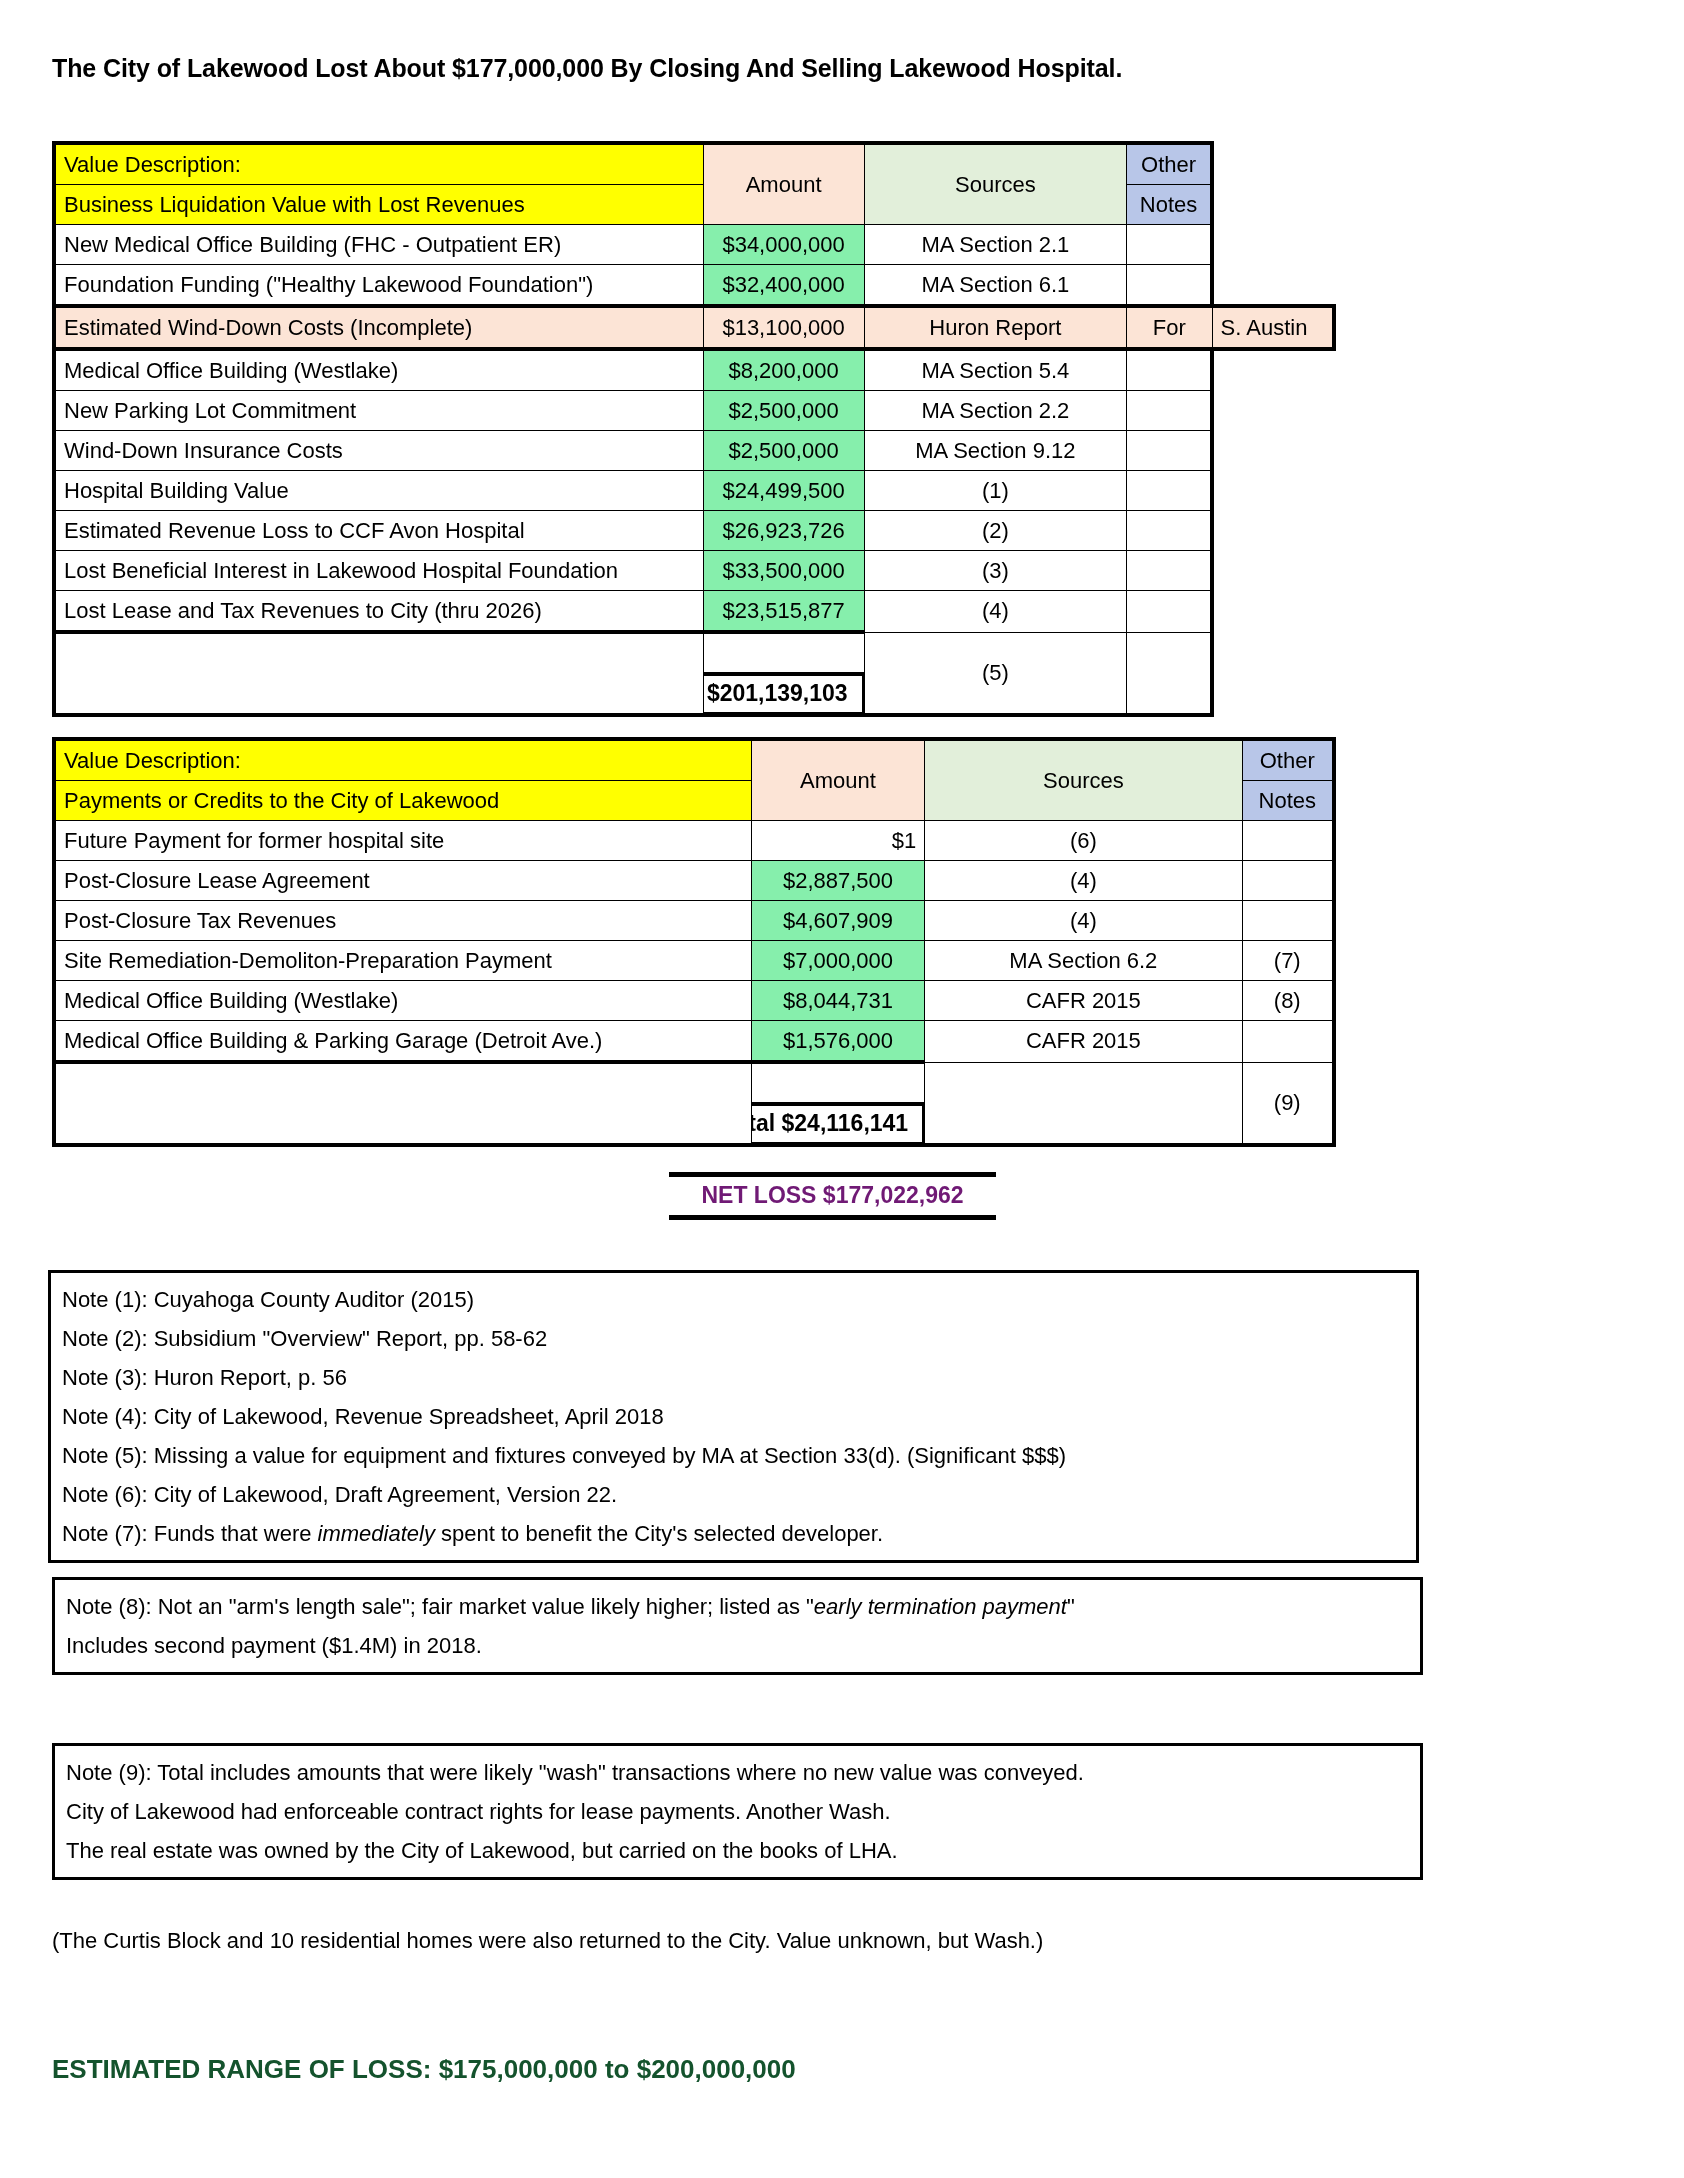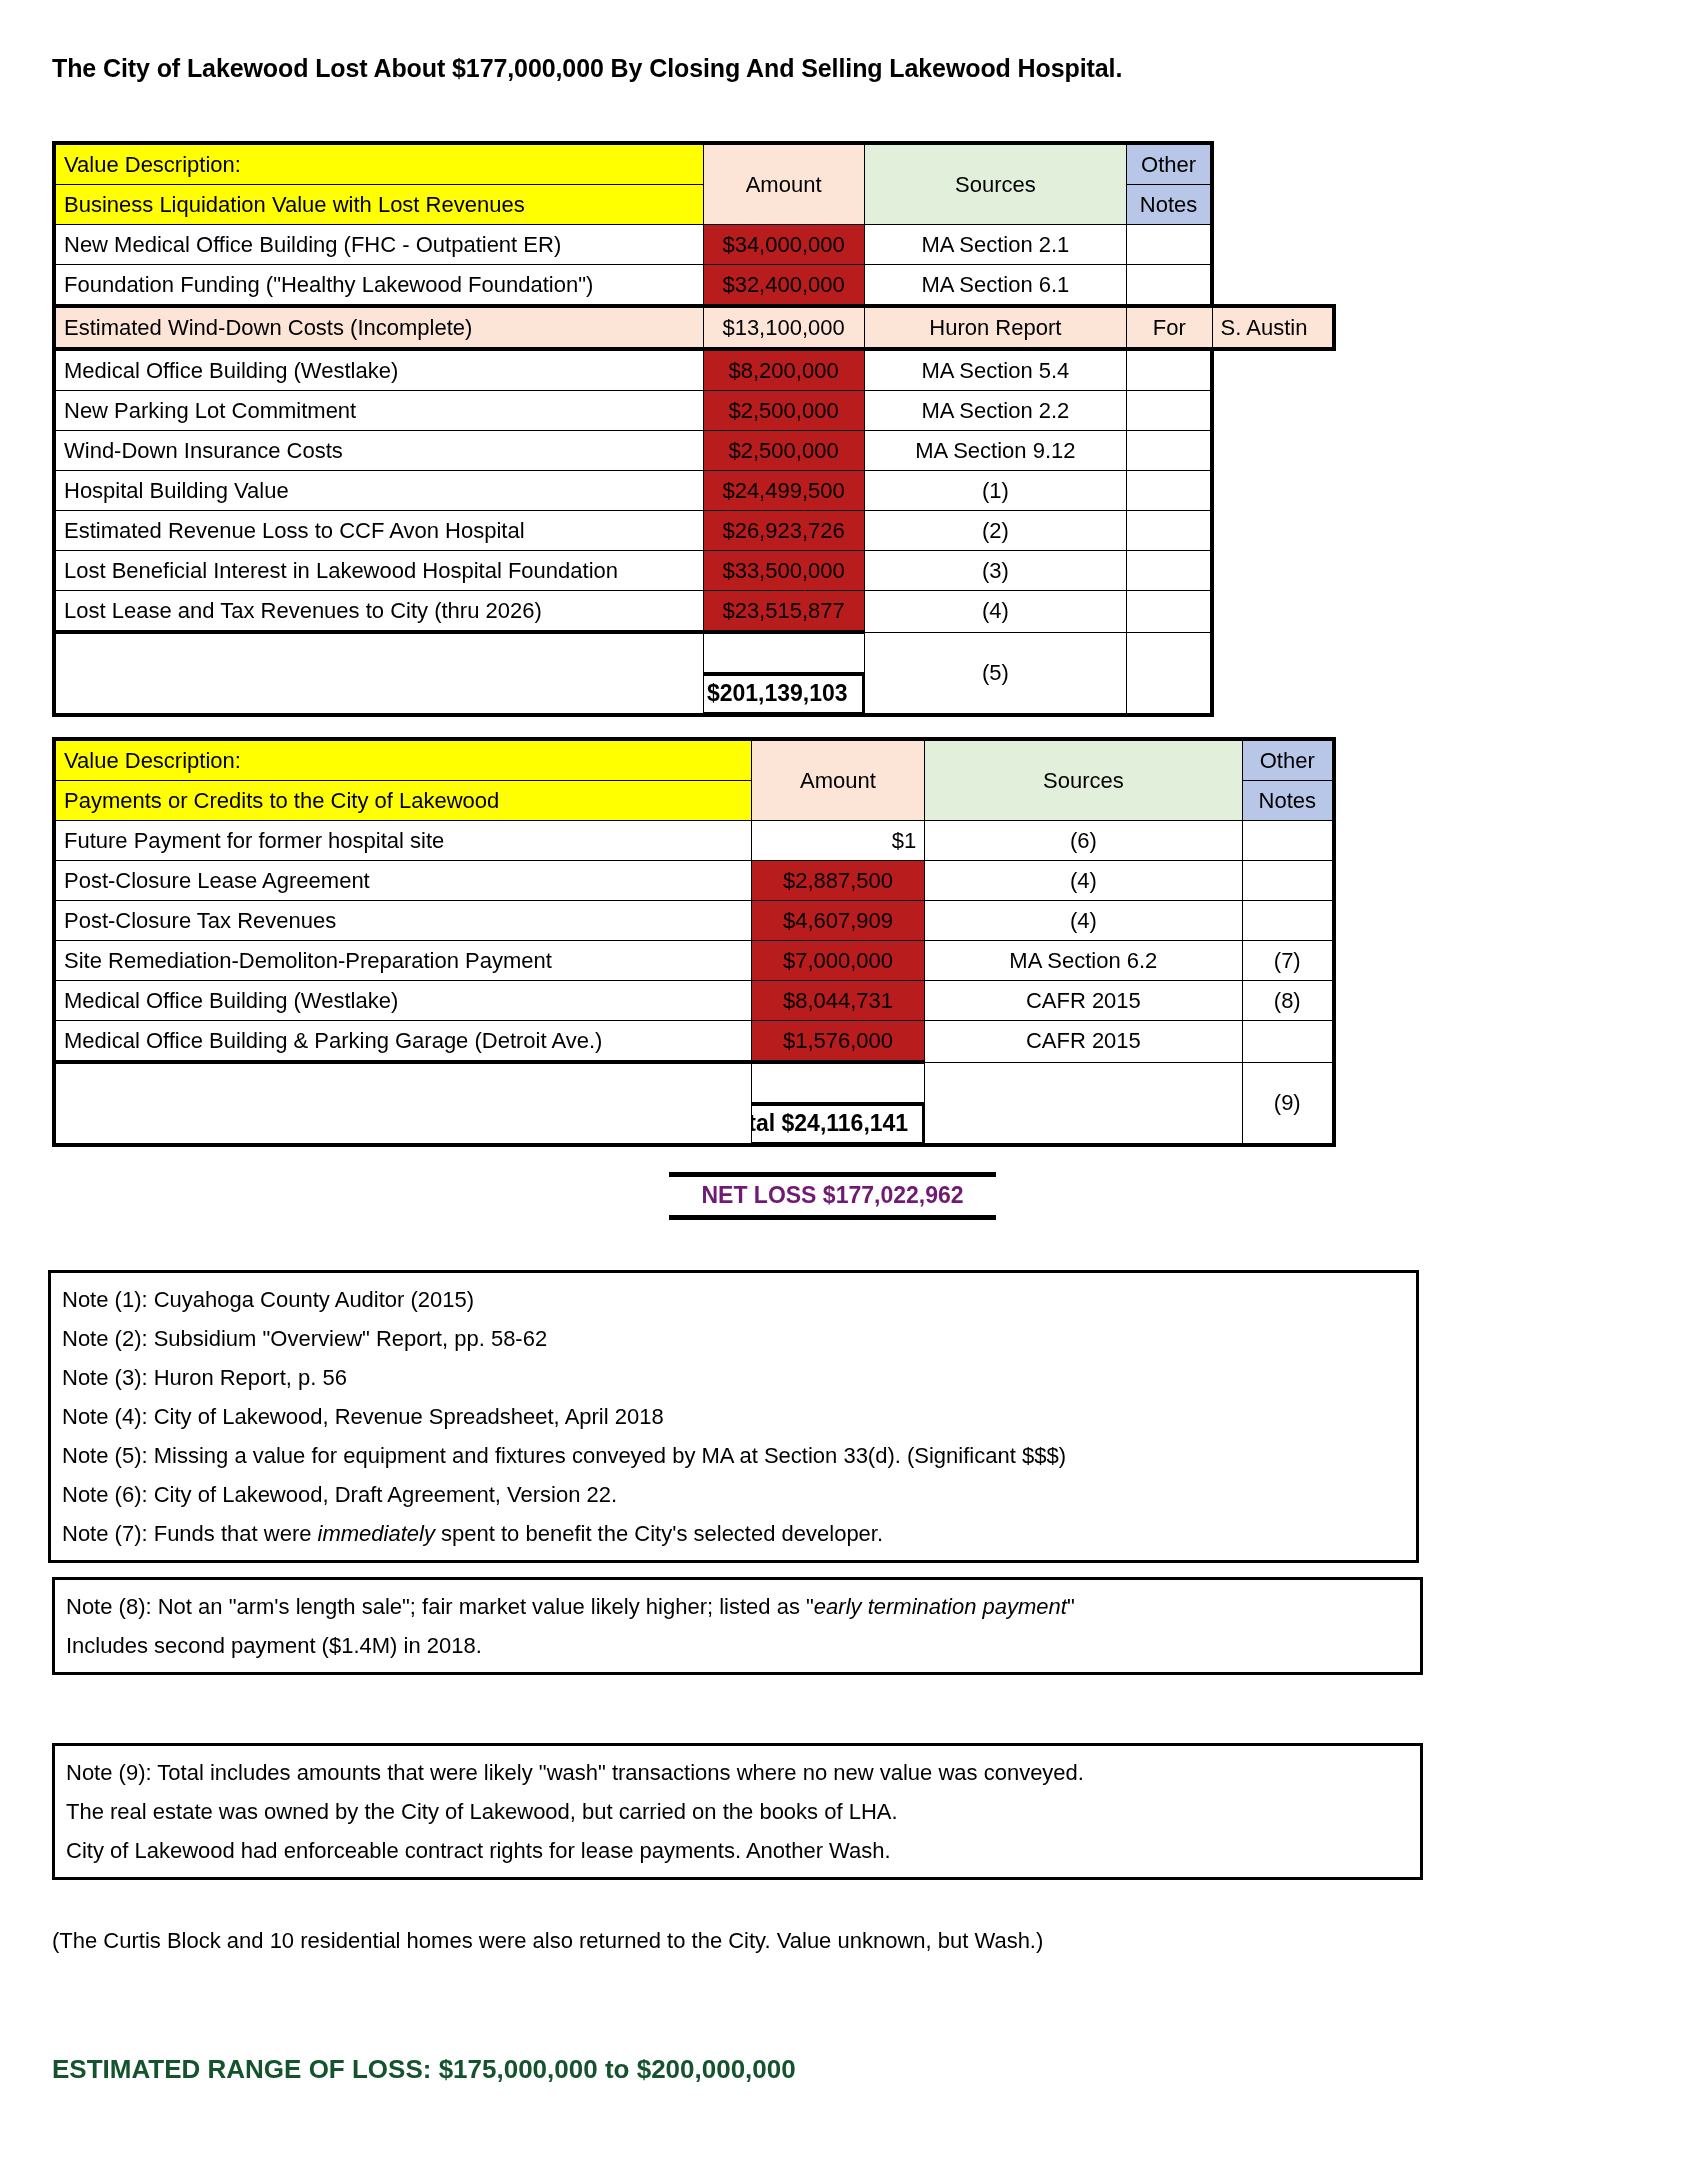--- a/index.html
+++ b/index.html
@@ -61,21 +61,21 @@
     background: #ffff00;
     text-align: left;
     height: 39px;
   }
   .hdr-amt  { background: #fce4d6; text-align: center; }
   .hdr-src  { background: #e2efda; text-align: center; }
   .hdr-notes{ background: #b8c6e8; text-align: center; }
 
   
   .c-desc  { text-align: left; background: #ffffff; }
-  .c-amt   { text-align: center; background: #b91c1c; }
+  .c-amt   { text-align: center; background: #86efac; }
   .c-amt-right { text-align: right; background: #ffffff; padding-right: 18px; }
   .c-src   { text-align: center; background: #ffffff; }
   .c-notes { text-align: center; background: #ffffff; }
 
   
   .row-hl td { background: #fce4d6; }
   .row-hl { }
   .hl-top    { border-top: 4px solid #000 !important; }
   .hl-bottom { border-bottom: 4px solid #000 !important; }
   .hl-left   { border-left: 4px solid #000 !important; }
@@ -351,22 +351,22 @@
       <div class="nline">Note (7):  Funds that were <em>immediately</em> spent to benefit the City's selected developer.</div>
     </div>
 
   <div class="notebox" id="notebox2" style="left:52px; top:1577px; width:1371px;">
       <div class="nline">Note (8): Not an "arm's length sale"; fair market value likely higher; listed as "<em>early termination payment</em>"</div>
       <div class="nline">Includes second payment ($1.4M) in 2018.</div>
     </div>
 
   <div class="notebox" id="notebox3" style="left:52px; top:1743px; width:1371px;">
       <div class="nline">Note (9):  Total includes amounts that were likely "wash" transactions where no new value was conveyed.</div>
+      <div class="nline">City of Lakewood had enforceable contract rights for lease payments.  Another Wash.</div>
       <div class="nline">The real estate was owned by the City of Lakewood, but carried on the books of LHA.</div>
-      <div class="nline">City of Lakewood had enforceable contract rights for lease payments.  Another Wash.</div>
     </div>
 
   <div class="plainline" style="left:52px; top:1928px;">(The Curtis Block and 10 residential homes were also returned to the City.  Value unknown, but Wash.)</div>
 
   <div class="redfooter" style="color: #14532d;">ESTIMATED RANGE OF LOSS: $175,000,000 to $200,000,000</div>
 
 </div>
 
 
 </body></html>

